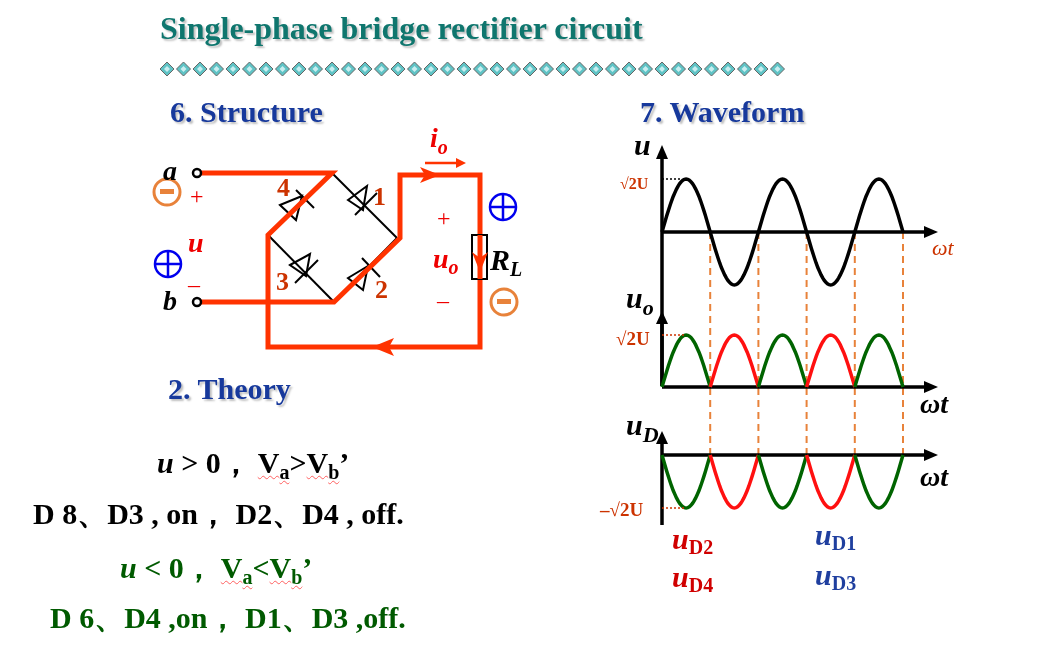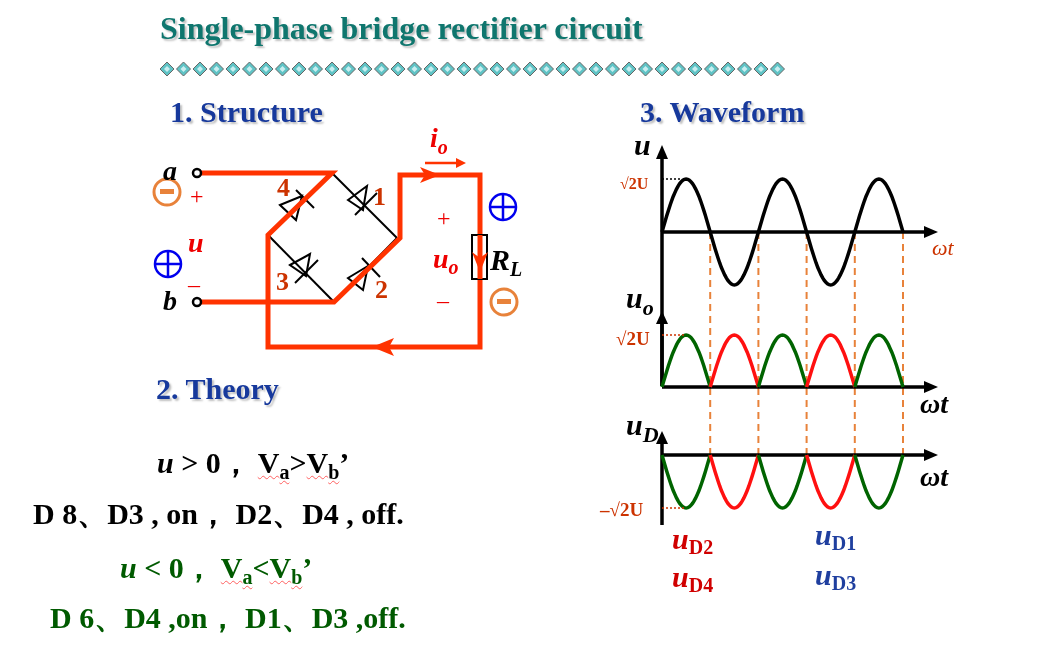--- a/index.html
+++ b/index.html
@@ -96,23 +96,23 @@
     <polygon points="568,0 575,7 568,14 561,7" fill="#5fc3c5" stroke="#666" stroke-width="1"></polygon>
     <polygon points="568,4 571,7 568,10 565,7" fill="#c9eef0"></polygon>
     <polygon points="584.5,0 591.5,7 584.5,14 577.5,7" fill="#5fc3c5" stroke="#666" stroke-width="1"></polygon>
     <polygon points="584.5,4 587.5,7 584.5,10 581.5,7" fill="#c9eef0"></polygon>
     <polygon points="601,0 608,7 601,14 594,7" fill="#5fc3c5" stroke="#666" stroke-width="1"></polygon>
     <polygon points="601,4 604,7 601,10 598,7" fill="#c9eef0"></polygon>
     <polygon points="617.5,0 624.5,7 617.5,14 610.5,7" fill="#5fc3c5" stroke="#666" stroke-width="1"></polygon>
     <polygon points="617.5,4 620.5,7 617.5,10 614.5,7" fill="#c9eef0"></polygon>
   </svg>
 
-<div class="abs h2" style="left:170px;top:95px;">1. Structure</div>
-<div class="abs h2" style="left:156px;top:372px;">2.  Theory</div>
-<div class="abs h2" style="left:640px;top:95px;">3. Waveform</div>
+<div class="abs h2" style="left:170px;top:95px;">6. Structure</div>
+<div class="abs h2" style="left:168px;top:372px;">2.  Theory</div>
+<div class="abs h2" style="left:640px;top:95px;">7. Waveform</div>
 
 <svg class="abs" style="left:0;top:0;" width="600" height="370">
 
   <g stroke="#000" stroke-width="2" fill="none">
     <line x1="332" y1="173" x2="397" y2="238"></line>
     <line x1="332" y1="173" x2="268" y2="235"></line>
     <line x1="268" y1="235" x2="334" y2="302"></line>
     <line x1="397" y1="238" x2="334" y2="302"></line>
   </g>
 

